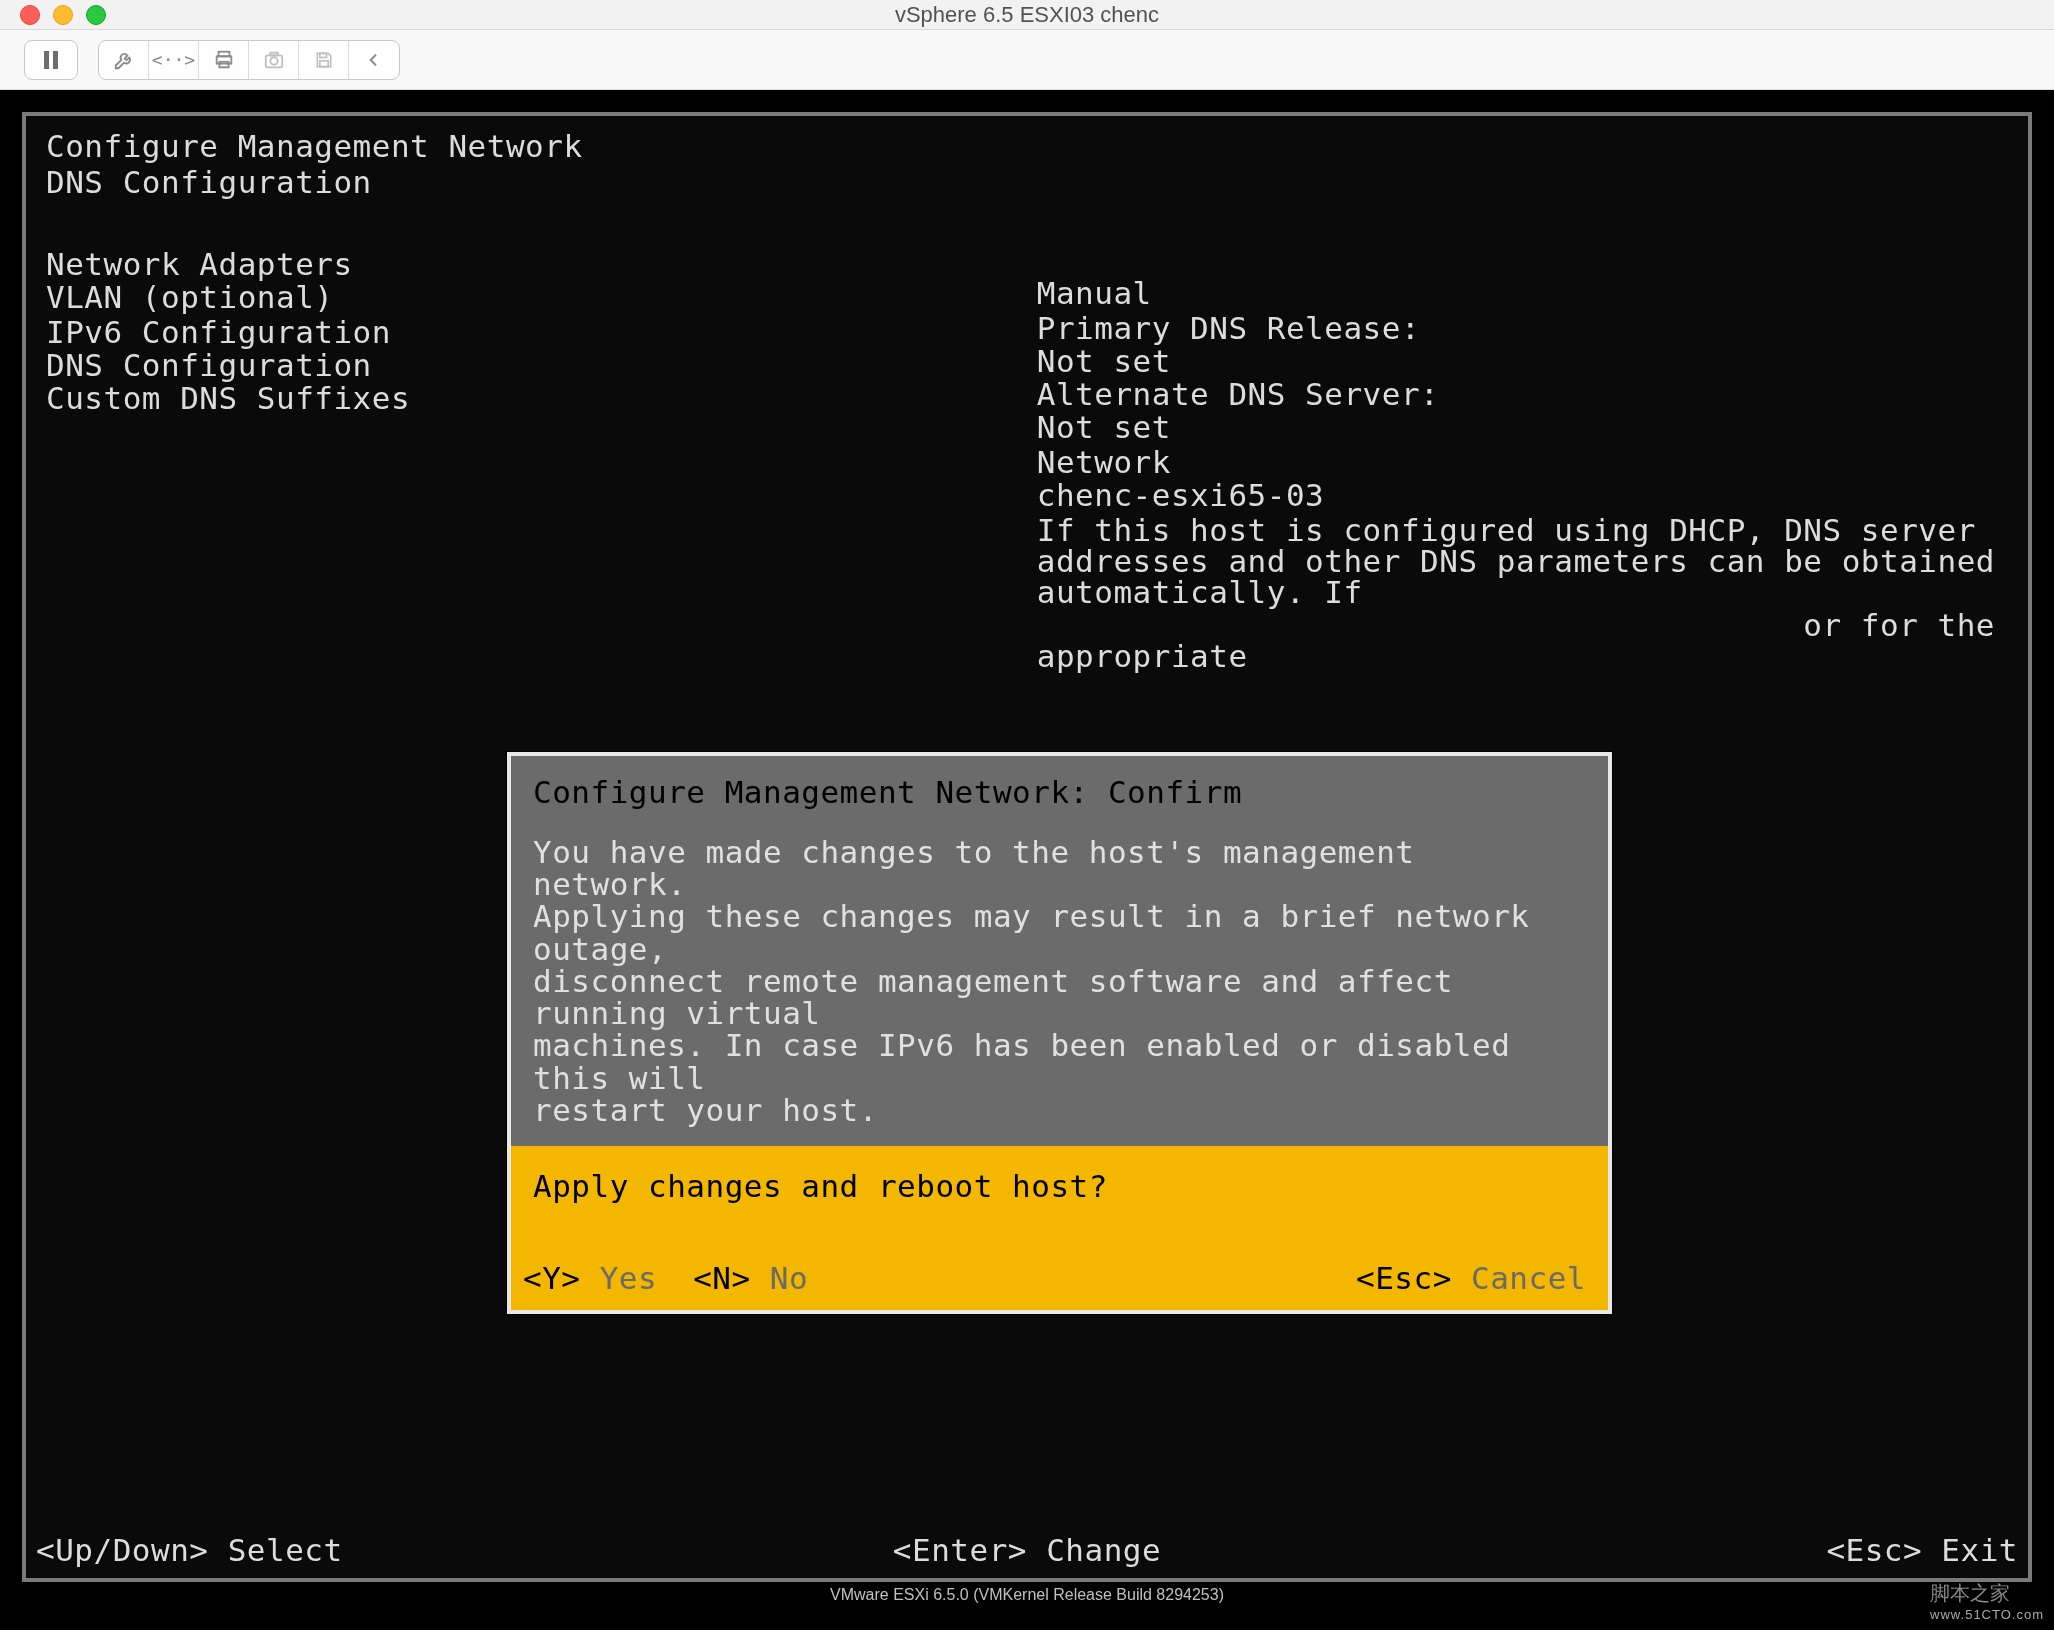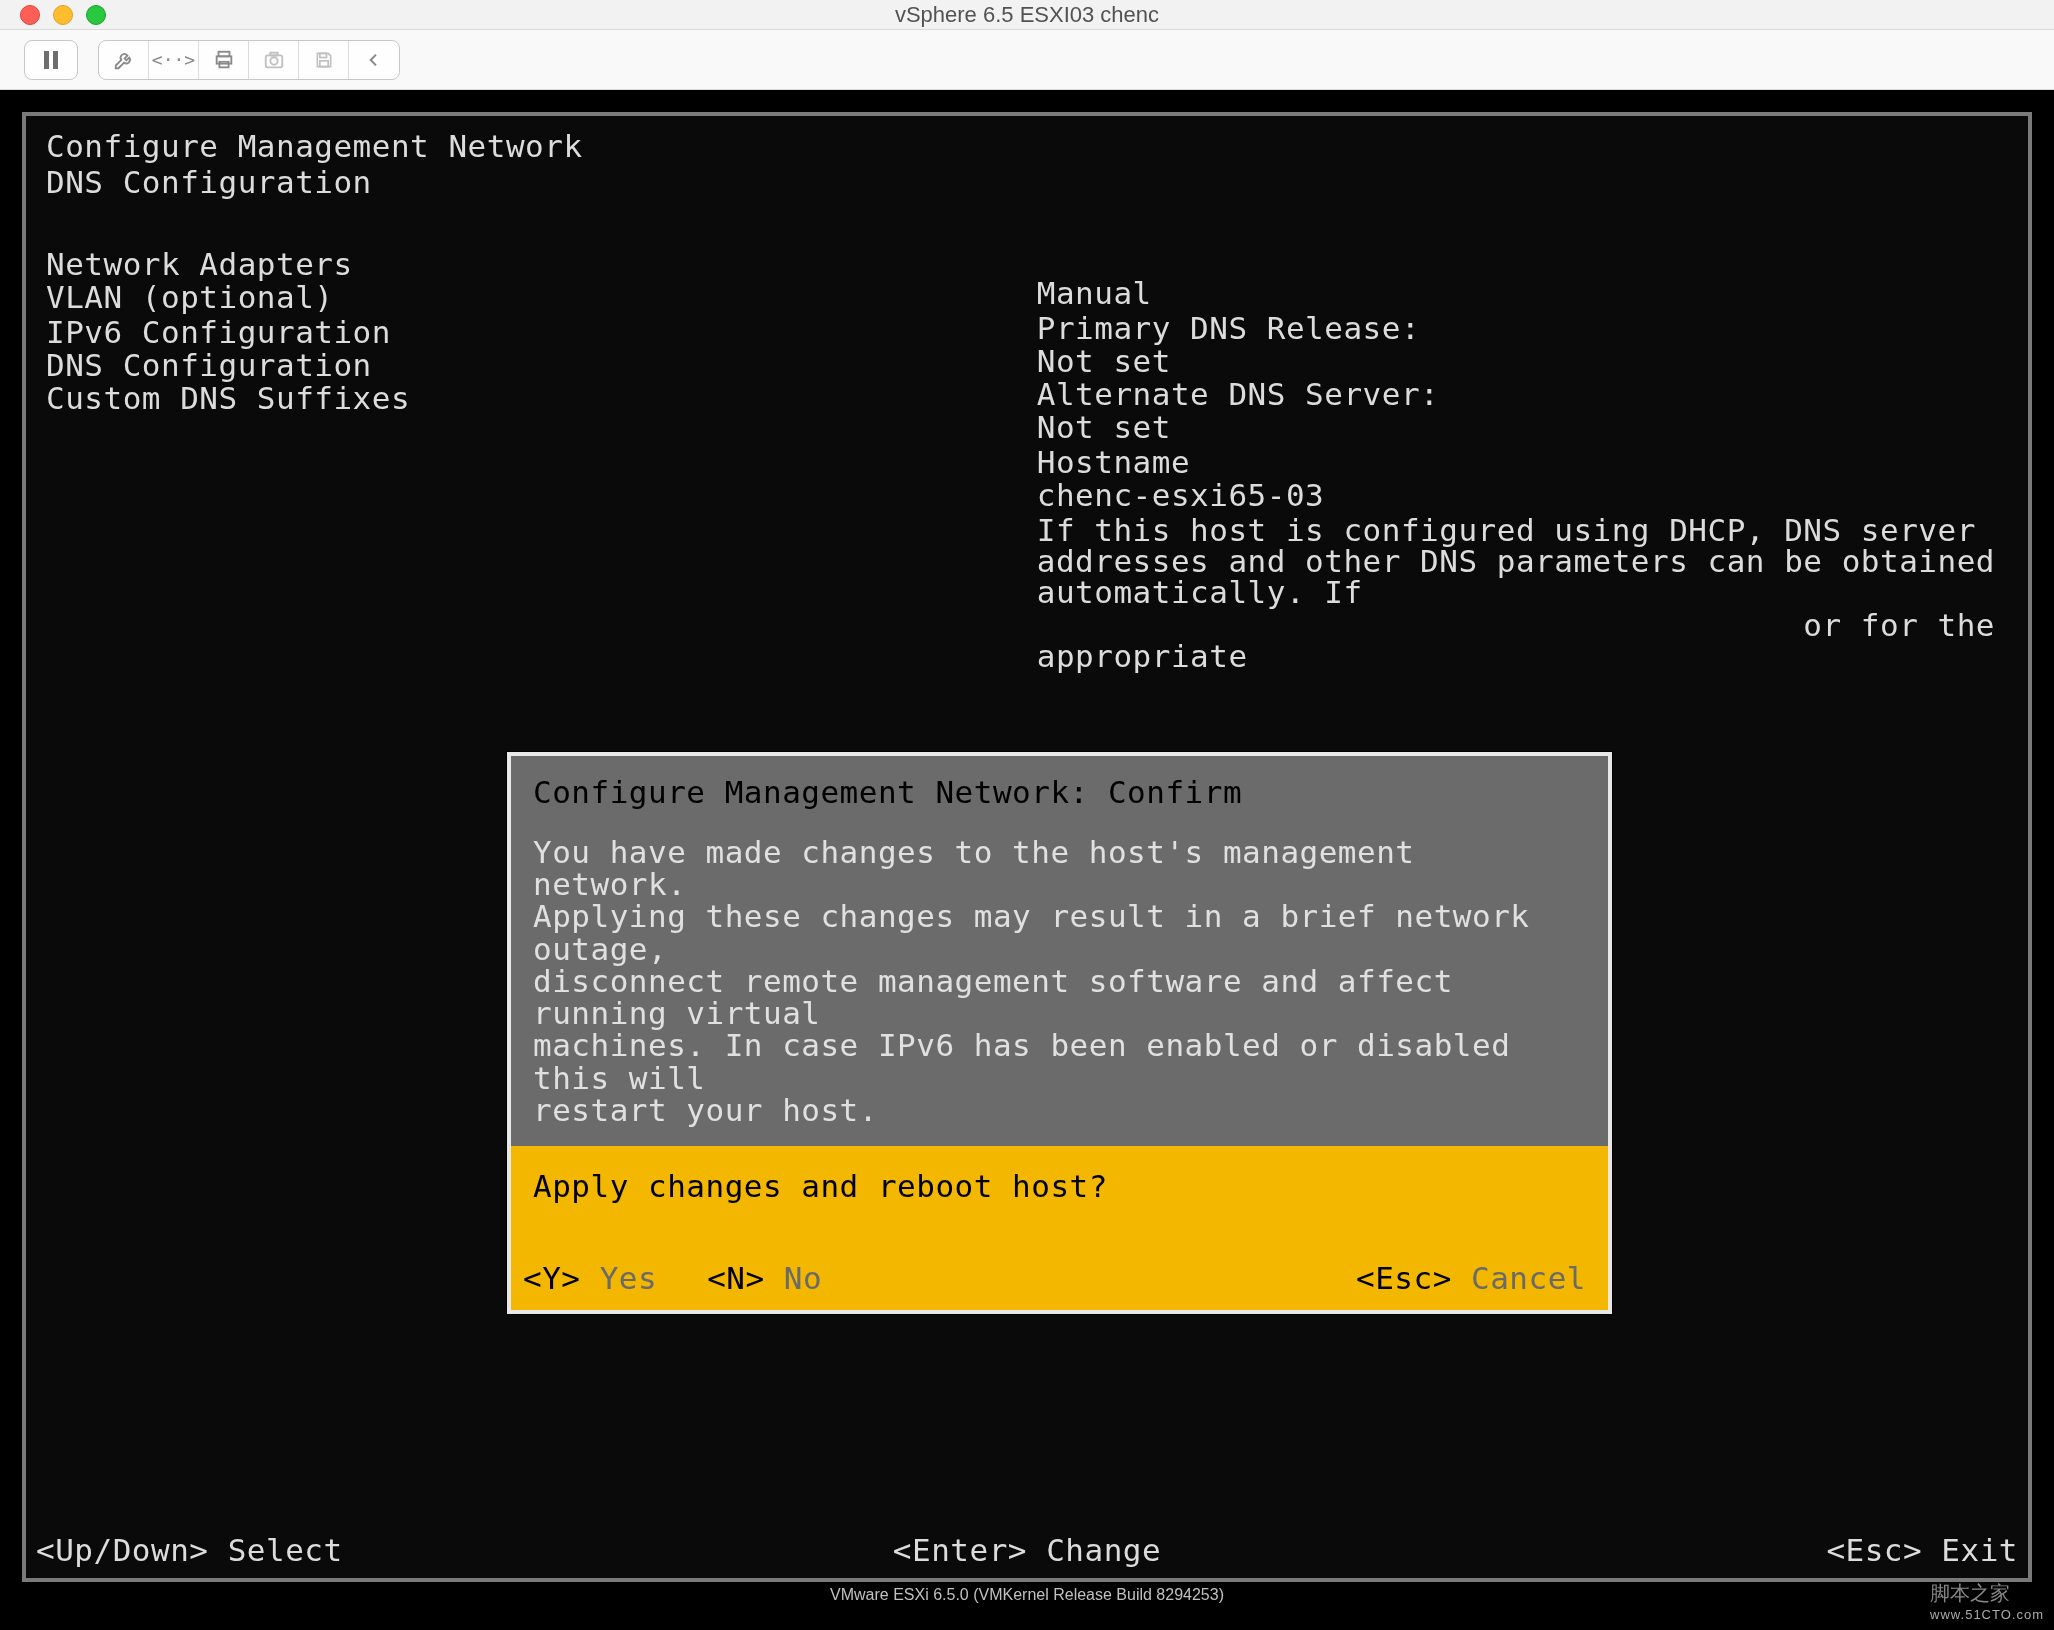--- a/index.html
+++ b/index.html
@@ -35,21 +35,21 @@
 .fcell { flex:1; } .fcell.center { text-align:center; } .fcell.right { text-align:right; }
 .bottomline { text-align:center; color:#c0c0c0; padding:4px; }
 .gap { height:30px; }
 .dialog { position:absolute; left:481px; top:636px; width:1105px; border:4px solid #e8e8e8; box-shadow:0 0 0 1px #000; font-family:"Andale Mono","Menlo","Consolas",monospace; font-size:31px; letter-spacing:0.5px; }
 .dlg-top { background:#6b6b6b; padding:18px 22px 20px 22px; }
 .dlg-title { color:#000000; margin-bottom:26px; white-space:pre; }
 .dlg-body { color:#e0e0e0; line-height:1.04; white-space:pre-wrap; }
 .dlg-bot { background:#f3b700; padding:22px 22px 14px 12px; }
 .dlg-prompt { color:#000; margin-bottom:56px; padding-left:10px; }
 .dlg-buttons { display:flex; }
-.dlg-btn-l { display:flex; gap:50px; }
+.dlg-btn-l { display:flex; gap:36px; }
 .dlg-btn-r { margin-left:auto; }
 .kb { color:#000; } .kval { color:#6a6a6a; }
 .watermark { position:absolute; right:10px; bottom:8px; color:#888; font-size:20px; font-family:sans-serif; }
 .watermark .sub { font-size:13px; display:block; text-align:right; color:#aaa; letter-spacing:1px; }
 svg { display:block; }
 </style>
 </head>
 <body>
 
 <div class="mac-window">
@@ -125,21 +125,21 @@
             <div class="menu-item">Custom DNS Suffixes</div>
           </div>
           <div class="detail-pane">
             <div class="detail-line">Manual</div>
             <div class="detail-line"></div>
             <div class="detail-line">Primary DNS Release:</div>
             <div class="detail-line">Not set</div>
             <div class="detail-line">Alternate DNS Server:</div>
             <div class="detail-line">Not set</div>
             <div class="detail-line"></div>
-            <div class="detail-line">Hostname</div>
+            <div class="detail-line">Network</div>
             <div class="detail-line">chenc-esxi65-03</div>
             <div class="detail-line"></div>
             <div class="detail-line">If this host is configured using DHCP, DNS server addresses and other DNS parameters can be obtained automatically. If</div>
             <div class="detail-line">                                        or for the appropriate</div>
           </div>
         </div>
 
         <div class="footer-row">
           <div class="fcell">&lt;Up/Down&gt; Select</div>
           <div class="fcell center">&lt;Enter&gt; Change</div>

